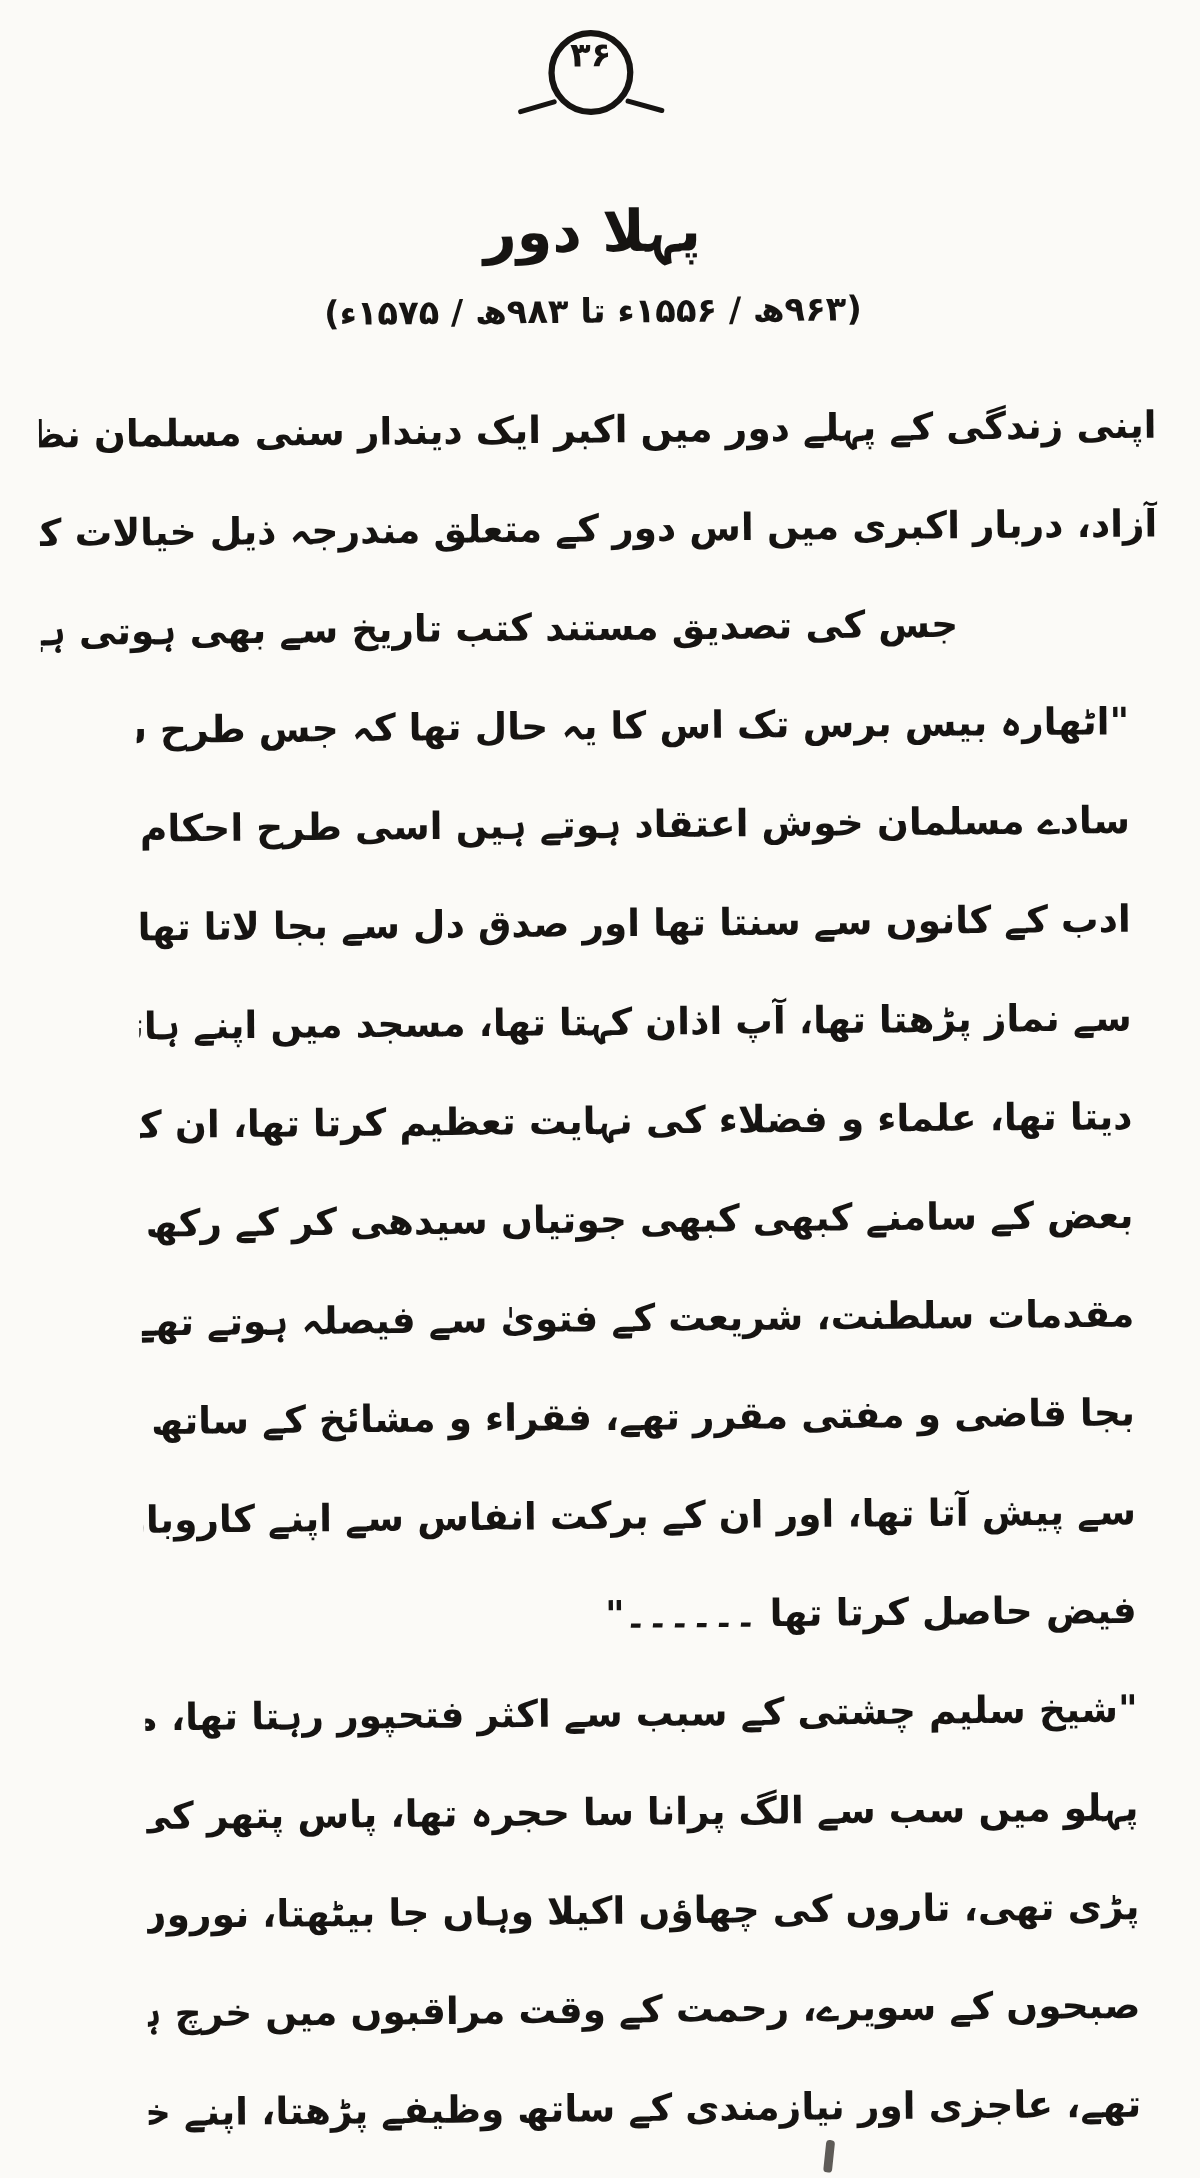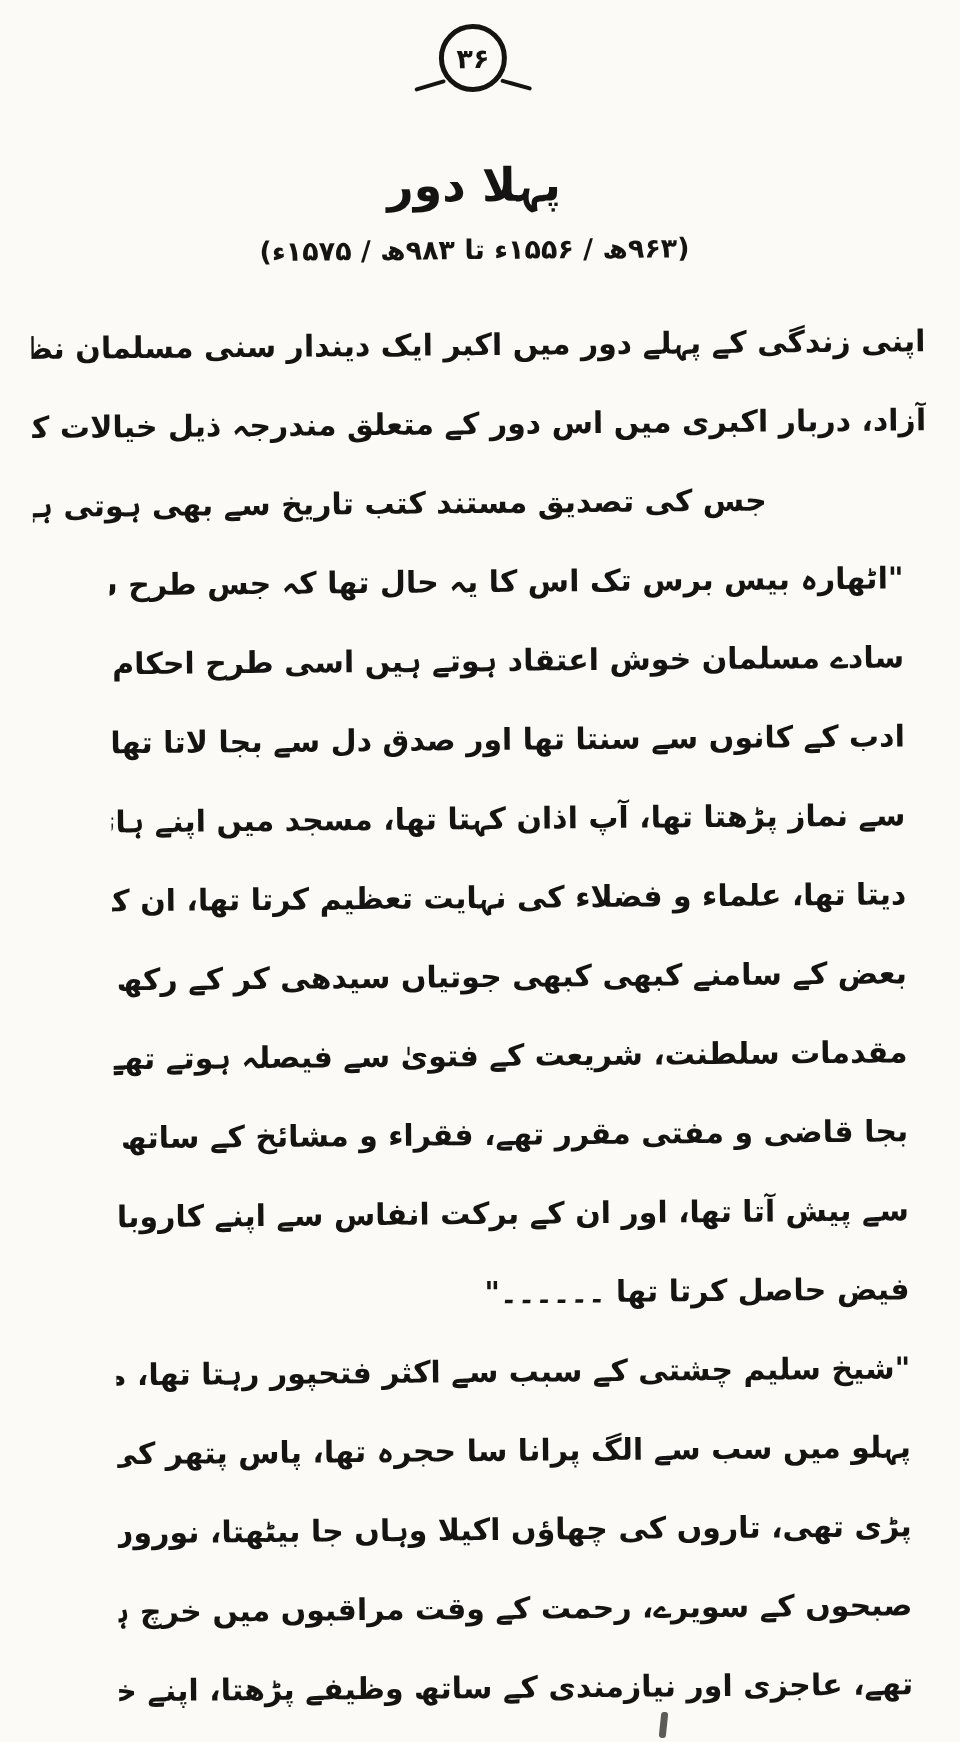--- a/index.html
+++ b/index.html
@@ -26,21 +26,20 @@
   .pagenum-wrap {
     display: flex;
     justify-content: center;
   }
   .pagenum-circle {
     width: 58px;
     height: 58px;
     border: 5px solid #161412;
     border-radius: 50%;
     display: flex;
-    align-items: center;
     justify-content: center;
     font-size: 27px;
     font-weight: 700;
     position: relative;
     background: #fbfaf7;
   }
   .wing {
     position: absolute;
     bottom: 0px;
     width: 32px;

